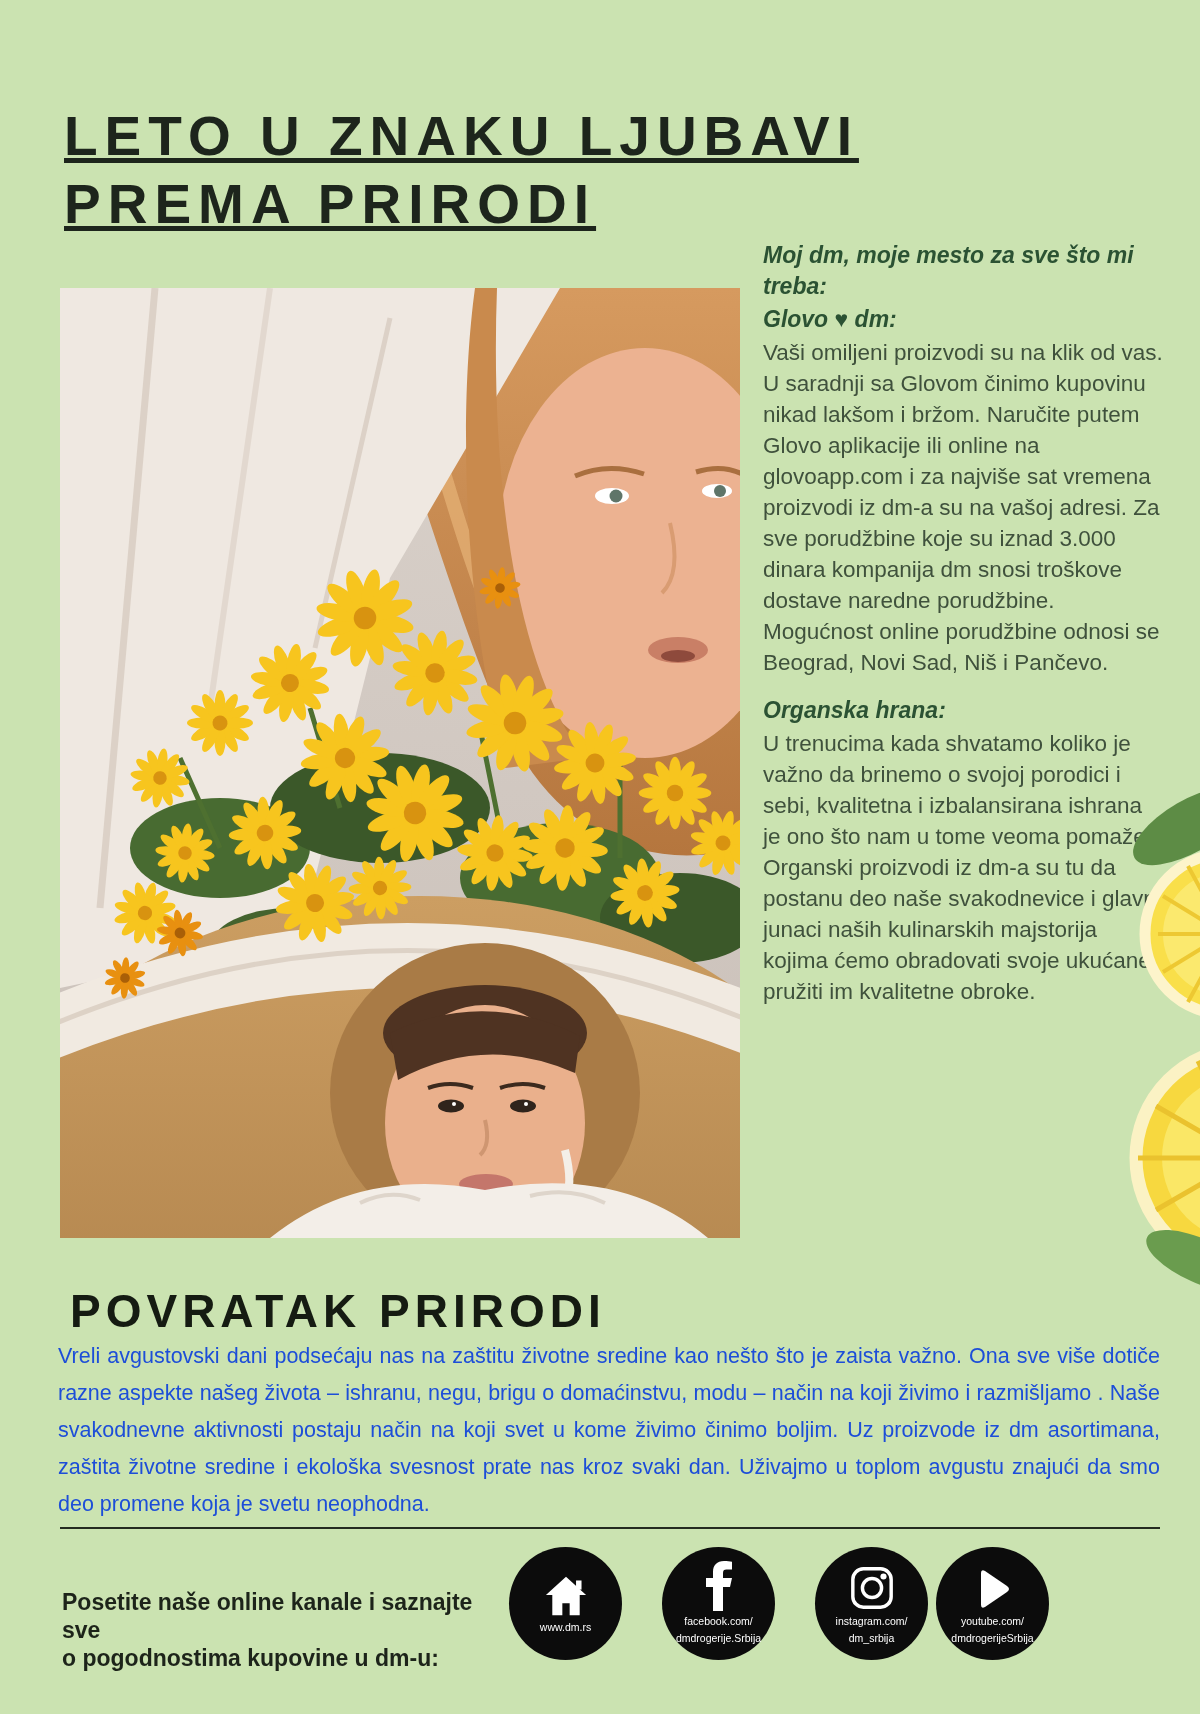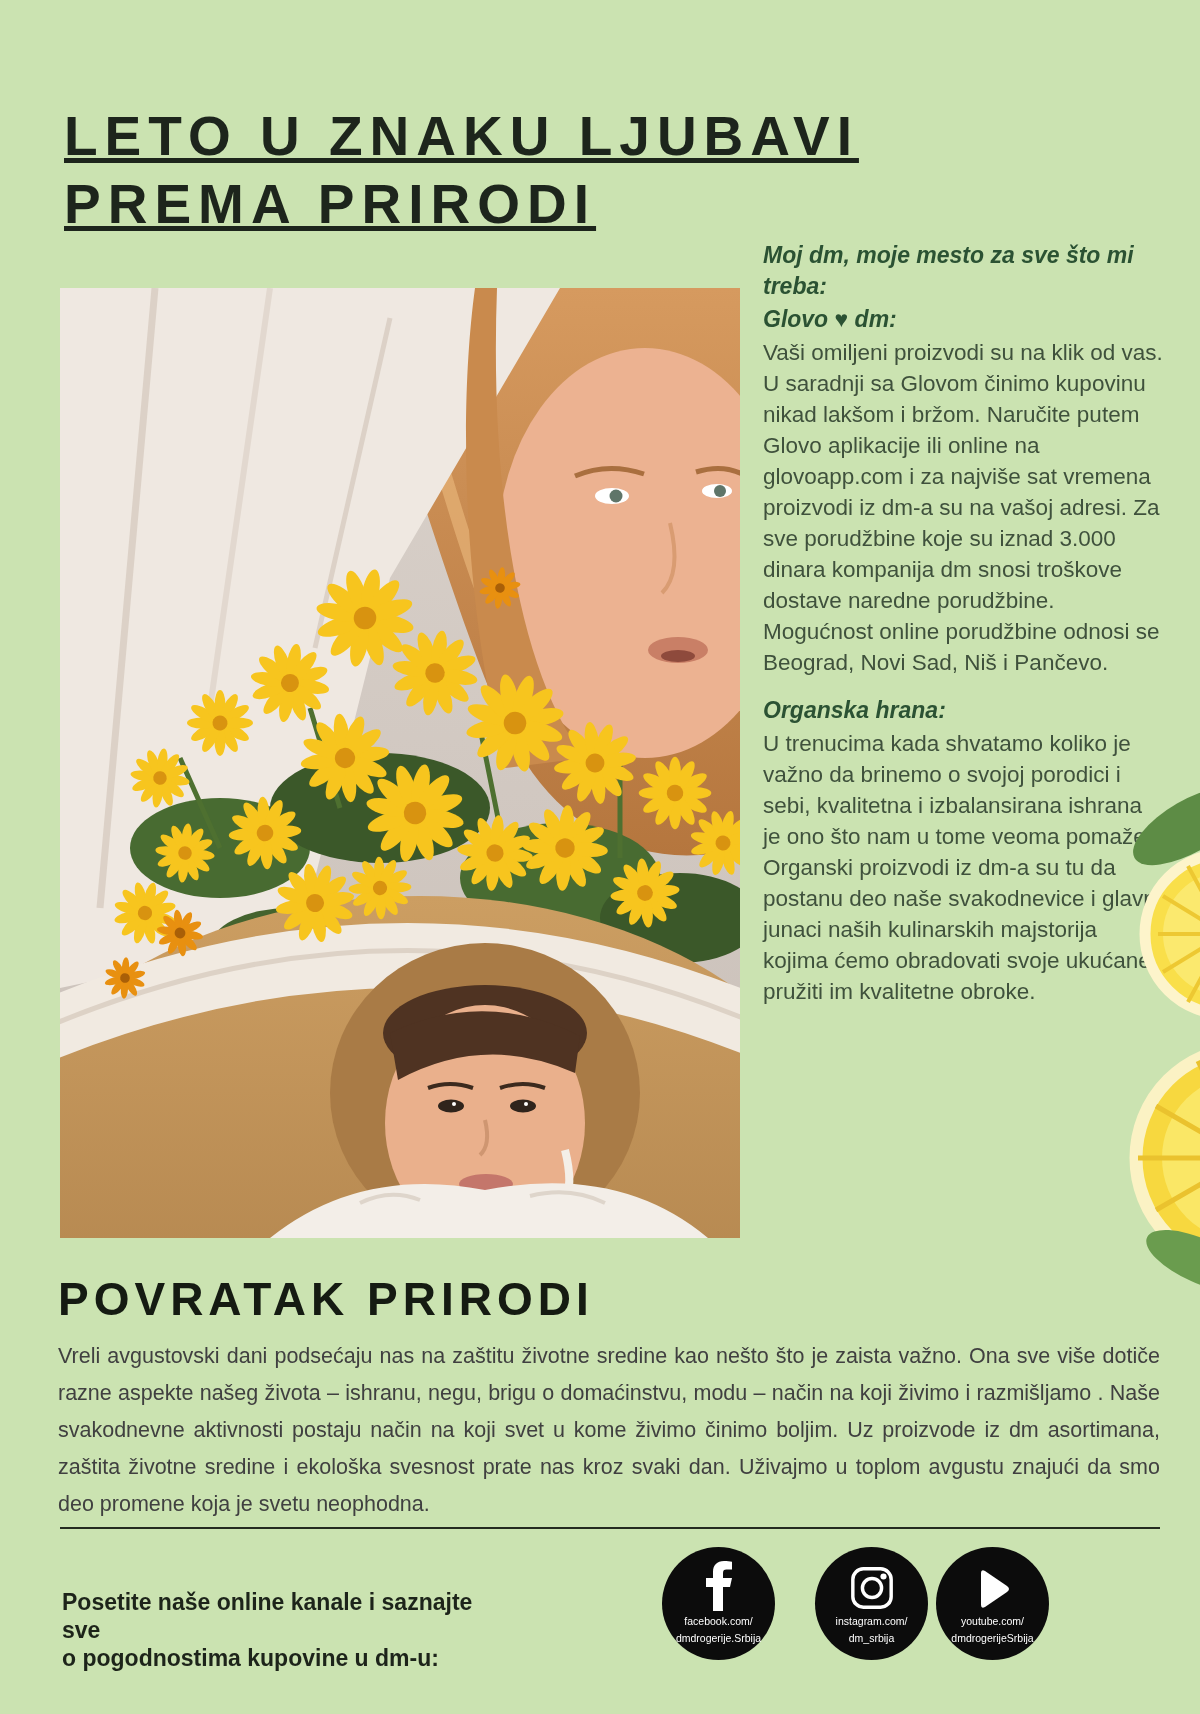--- a/index.html
+++ b/index.html
@@ -30,26 +30,26 @@
   .col h3{
     margin:0 0 2px 0;
     font-size:23px;line-height:31px;font-weight:700;color:#2b5233;font-style:italic;
   }
   .col p{
     margin:0 0 17px 0;
     font-size:22.5px;line-height:31px;color:#3f513c;
   }
   .deco{position:absolute;left:1128px;top:756px;width:72px;height:560px;overflow:visible;pointer-events:none;}
   .subheading{
-    position:absolute;left:58px;top:1272px;margin:0;
+    position:absolute;left:58px;top:1272px;margin:12px;
     font-size:46px;font-weight:700;letter-spacing:5px;color:#151b12;
   }
   .lead{
     position:absolute;left:58px;top:1338px;width:1102px;margin:0;
-    font-size:21.5px;line-height:37px;color:#404040;
+    font-size:21.5px;line-height:37px;color:#1d4ed8;
     text-align:justify;
   }
   .rule{
     position:absolute;left:60px;top:1527px;width:1100px;height:2px;
     background:#242b20;
   }
   .footer-prompt{
     position:absolute;left:62px;top:1588px;width:420px;margin:0;
     font-size:23px;line-height:28px;font-weight:700;color:#1d241a;
     white-space:pre-line;
@@ -235,20 +235,32 @@
   </svg>
 
   <h2 class="subheading">POVRATAK PRIRODI</h2>
   <p class="lead">Vreli avgustovski dani podsećaju nas na zaštitu životne sredine kao nešto što je zaista važno. Ona sve više dotiče razne aspekte našeg života – ishranu, negu, brigu o domaćinstvu, modu – način na koji živimo i razmišljamo . Naše svakodnevne aktivnosti postaju način na koji svet u kome živimo činimo boljim. Uz proizvode iz dm asortimana, zaštita životne sredine i ekološka svesnost prate nas kroz svaki dan. Uživajmo u toplom avgustu znajući da smo deo promene koja je svetu neophodna.</p>
 
   <div class="rule"></div>
 
   <p class="footer-prompt">Posetite naše online kanale i saznajte sve
 o pogodnostima kupovine u dm-u:</p>
 
+  <div class="channel ch-1">
+    <span class="ic">
+      <svg width="46" height="42" viewBox="0 0 48 46">
+          <g fill="#ffffff">
+            <rect x="35" y="6" width="6" height="10"></rect>
+            <path d="M24,2 L2,22 L9,22 L9,44 L20,44 L20,31 L28,31 L28,44 L39,44 L39,22 L46,22 Z"></path>
+          </g>
+        </svg>
+    </span>
+    <span class="lbl">www.dm.rs</span>
+    <span class="lbl"></span>
+  </div>
 
   <div class="channel ch-2">
     <span class="ic">
       <svg width="30" height="50" viewBox="0 0 30 50">
           <path fill="#ffffff" d="M20,0 C13,0 9,4 9,11 L9,17 L2,17 L2,26 L9,26 L9,50 L19,50 L19,26 L26,26 L28,17 L19,17 L19,12 C19,9.5 20,8.5 22.5,8.5 L28,8.5 L28,0.8 C26,0.4 23,0 20,0 Z"></path>
         </svg>
     </span>
     <span class="lbl">facebook.com/</span>
     <span class="lbl">dmdrogerije.Srbija</span>
   </div>

